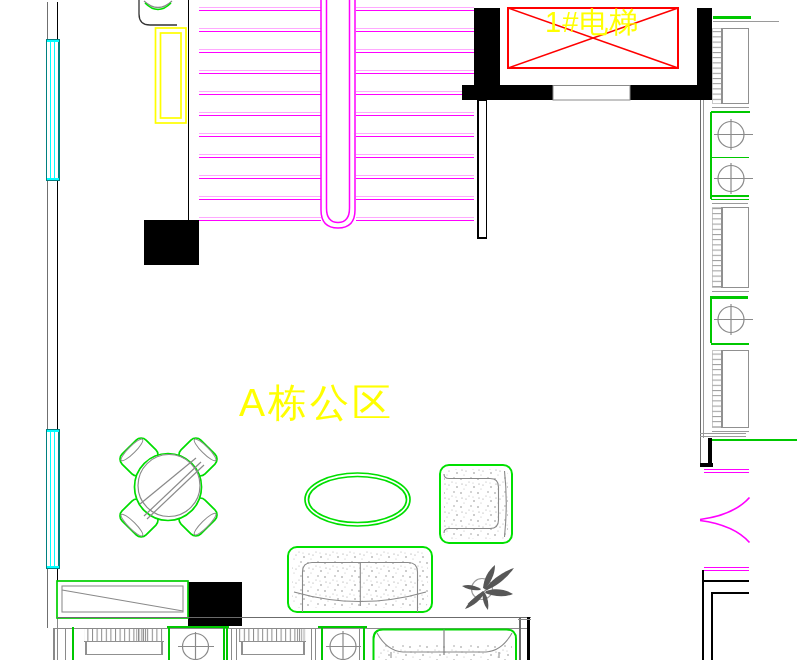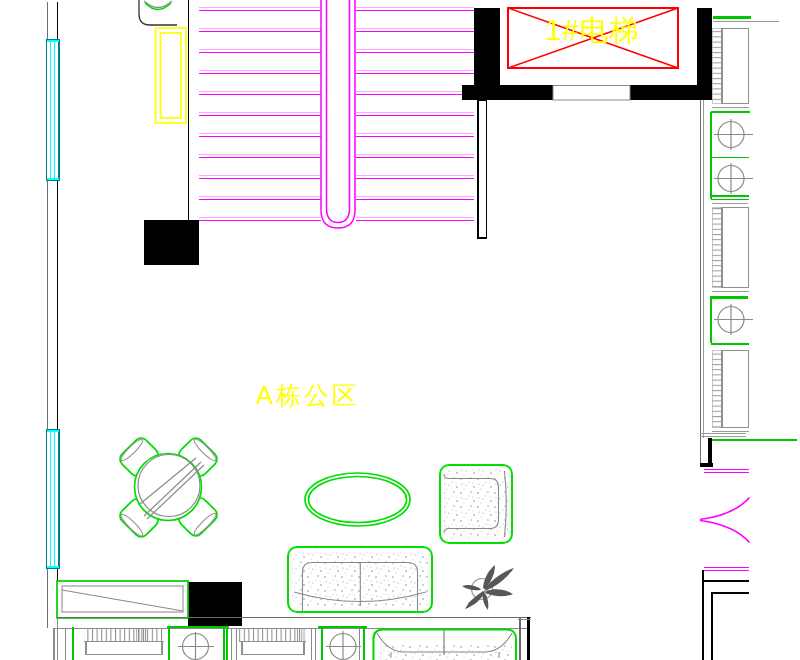--- a/index.html
+++ b/index.html
@@ -1,20 +1,20 @@
 <!DOCTYPE html>
 <html><head>
 <meta charset="utf-8">
 <style>
   html,body{margin:0;padding:0;background:#fff}
   .canvas{position:relative;width:800px;height:660px;background:#fff;overflow:hidden;font-family:"Liberation Sans",sans-serif}
   .canvas svg{position:absolute;left:0;top:0}
   .lbl{position:absolute;color:#FFFF00;line-height:1;white-space:nowrap;z-index:2;font-weight:500}
-  .lbl-elev{left:545px;top:16px;font-size:29px;letter-spacing:1px}
-  .lbl-area{left:256px;top:383px;font-size:25px;letter-spacing:3px}
+  .lbl-elev{left:545px;top:8px;font-size:29px;letter-spacing:1px}
+  .lbl-area{left:239px;top:383px;font-size:39px;letter-spacing:3px}
   svg .no{fill:none}
 </style>
 </head>
 <body>
 
 <div class="canvas">
 <svg width="800" height="660" viewBox="0 0 800 660">
   <defs>
     <pattern id="stipple" width="17" height="14" patternUnits="userSpaceOnUse">
       <circle cx="2" cy="3" r="0.8" fill="#8a8a8a"></circle>

